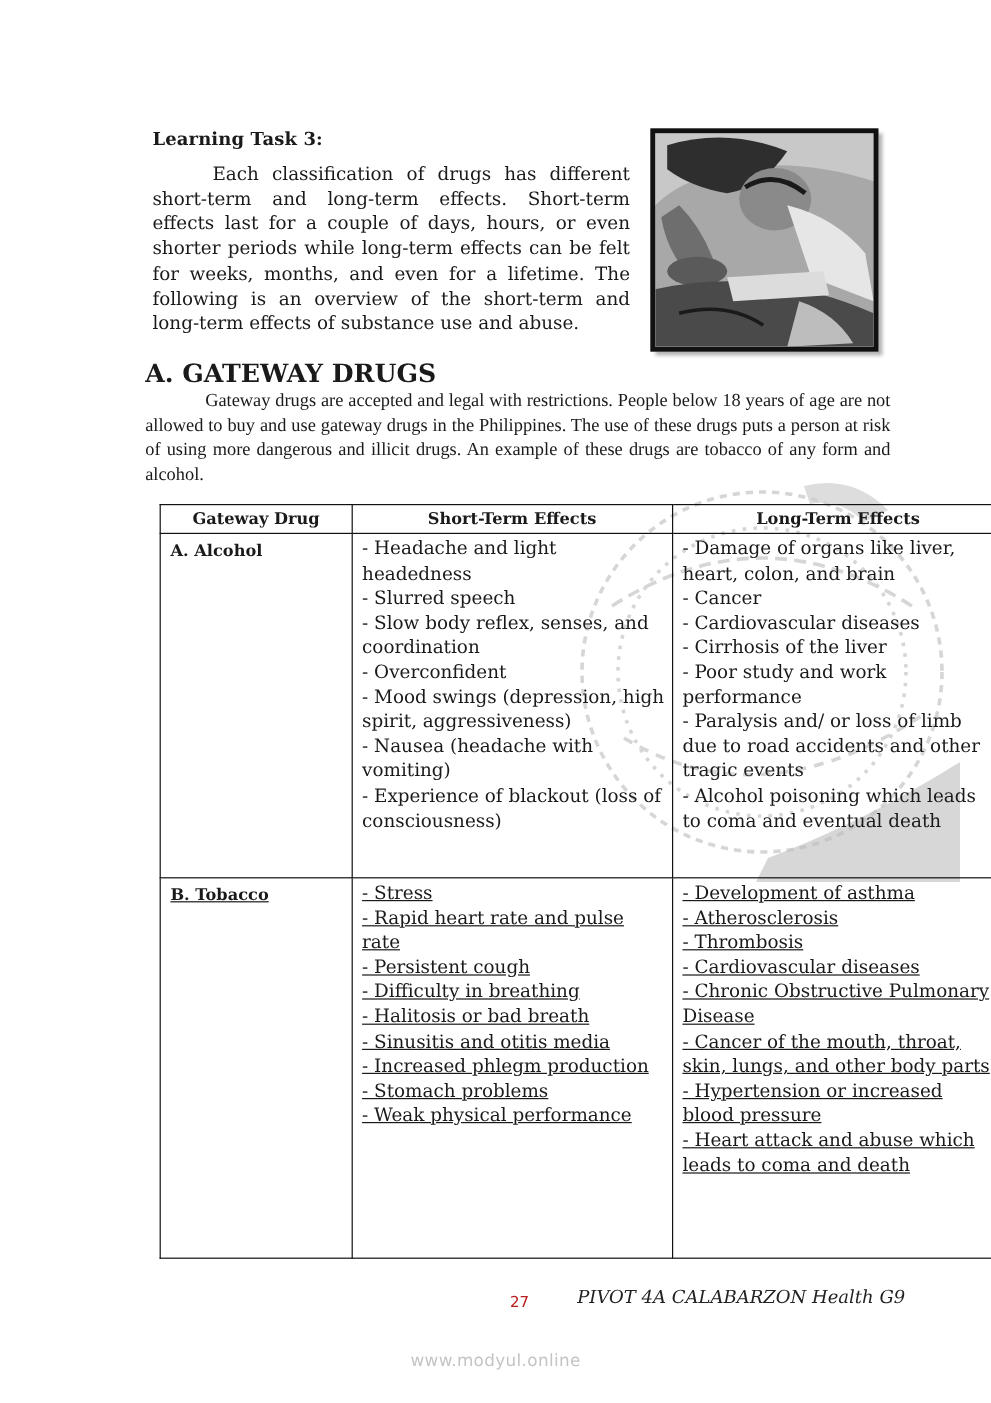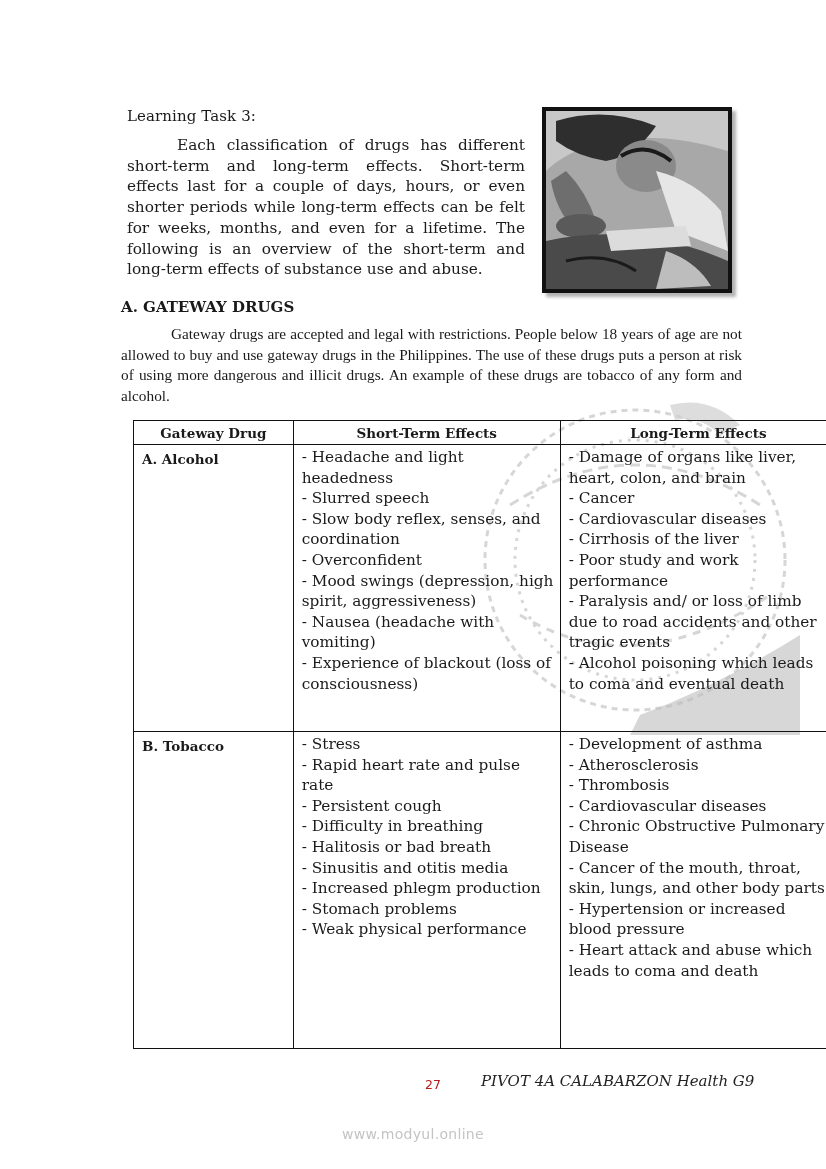--- a/index.html
+++ b/index.html
@@ -26,21 +26,21 @@
       left: 470px;
       top: 385px;
       width: 330px;
       height: 350px;
       pointer-events: none;
     }
     .task-title {
       position: absolute;
       left: 127px;
       top: 107px;
-      font-weight: normal;
+      font-weight: bold;
       font-size: 15px;
       letter-spacing: 0.1px;
     }
     .intro {
       position: absolute;
       left: 127px;
       top: 135px;
       width: 398px;
       font-size: 15.3px;
       line-height: 20.7px;
@@ -58,21 +58,21 @@
       box-sizing: border-box;
       box-shadow: 4px 4px 3px #b3b3b3;
       background: #9a9a9a;
       overflow: hidden;
     }
     .section-heading {
       position: absolute;
       left: 121px;
       top: 298px;
       font-weight: bold;
-      font-size: 15px;
+      font-size: 21px;
     }
     .section-para {
       position: absolute;
       left: 121px;
       top: 324px;
       width: 621px;
       font-size: 15.3px;
       line-height: 20.7px;
       text-align: justify;
       text-indent: 50px;
@@ -114,21 +114,21 @@
     td.list-cell ul {
       list-style: none;
       margin: 0;
       padding: 0;
     }
     td.list-cell li {
       margin: 0;
       padding: 0;
     }
     .row-alcohol td { height: 270px; }
-    .row-tobacco td { height: 300px; }
+    .row-tobacco td { height: 300px; text-decoration: underline; }
     .footer-page {
       position: absolute;
       left: 425px;
       top: 1077px;
       font-family: "DejaVu Sans", "Liberation Sans", sans-serif;
       font-size: 12.5px;
       color: #b91c1c;
     }
     .footer-title {
       position: absolute;

